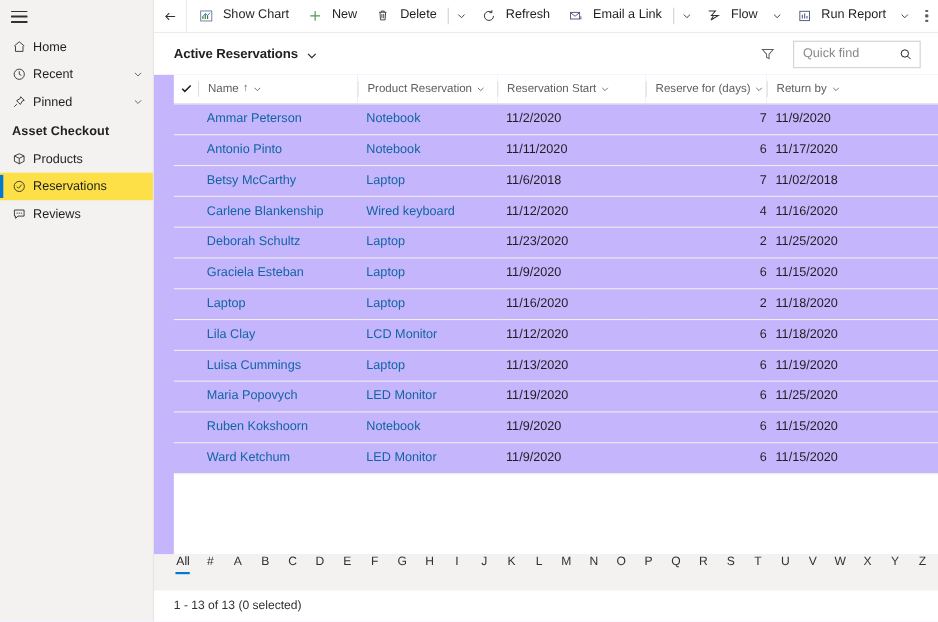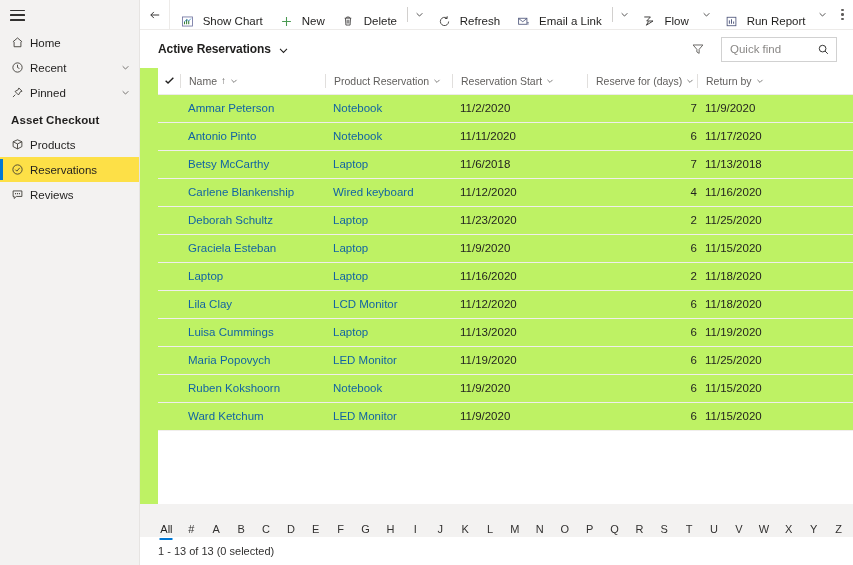--- a/index.html
+++ b/index.html
@@ -113,21 +113,20 @@
     width: 32px; height: 29px;
     display: flex; align-items: center; justify-content: center;
     color: #323130;
     cursor: pointer;
     border-right: 1px solid #edebe9;
     margin-right: 2px;
   }
   .cmd-btn {
     height: 29px;
     display: flex;
-    align-items: center;
     gap: 8px;
     padding: 0 8px;
     font-size: 11.5px;
     color: #201f1e;
     cursor: pointer;
     white-space: nowrap;
     margin-top: 13px;
   }
   .cmd-btn .ci {
     display: flex; align-items: center; justify-content: center;
@@ -210,21 +209,21 @@
   .quickfind input::placeholder { color: #8a8886; }
   .qf-ico { color: #201f1e; display: flex; align-items: center; flex: 0 0 auto; }
 
   
   .gridwrap {
     flex: 1 1 auto;
     display: flex;
     flex-direction: column;
     min-height: 0;
     padding-left: 18px;
-    background: #bef264;
+    background: #c4b5fd;
   }
   table.grid {
     width: 695px;
     border-collapse: collapse;
     table-layout: fixed;
     font-size: 11.5px;
   }
   table.grid th {
     height: 26px;
     font-weight: normal;
@@ -276,21 +275,21 @@
   td.col-check { padding: 0; }
 
   .grid-filler { flex: 1 1 auto; background: #ffffff; }
 
   
   .alphabar {
     height: 33px;
     flex: 0 0 33px;
     background: #f3f2f1;
     display: flex;
-    align-items: flex-end;
+    align-items: flex-start;
     padding-left: 14px;
     padding-right: 2px;
     gap: 0;
   }
   .alpha {
     font-size: 11px;
     color: #323130;
     width: 25.3px;
     text-align: center;
     cursor: pointer;
@@ -650,21 +649,21 @@
               <td>11/11/2020</td>
               <td class="num">6</td>
               <td>11/17/2020</td>
             </tr>
             <tr>
               <td class="col-check"></td>
               <td class="link-cell"><a style="color: rgb(18, 100, 163);">Betsy McCarthy</a></td>
               <td class="link-cell"><a style="color: rgb(18, 100, 163);">Laptop</a></td>
               <td>11/6/2018</td>
               <td class="num">7</td>
-              <td>11/13/2018</td>
+              <td>11/02/2018</td>
             </tr>
             <tr>
               <td class="col-check"></td>
               <td class="link-cell"><a style="color: rgb(18, 100, 163);">Carlene Blankenship</a></td>
               <td class="link-cell"><a style="color: rgb(18, 100, 163);">Wired keyboard</a></td>
               <td>11/12/2020</td>
               <td class="num">4</td>
               <td>11/16/2020</td>
             </tr>
             <tr>

